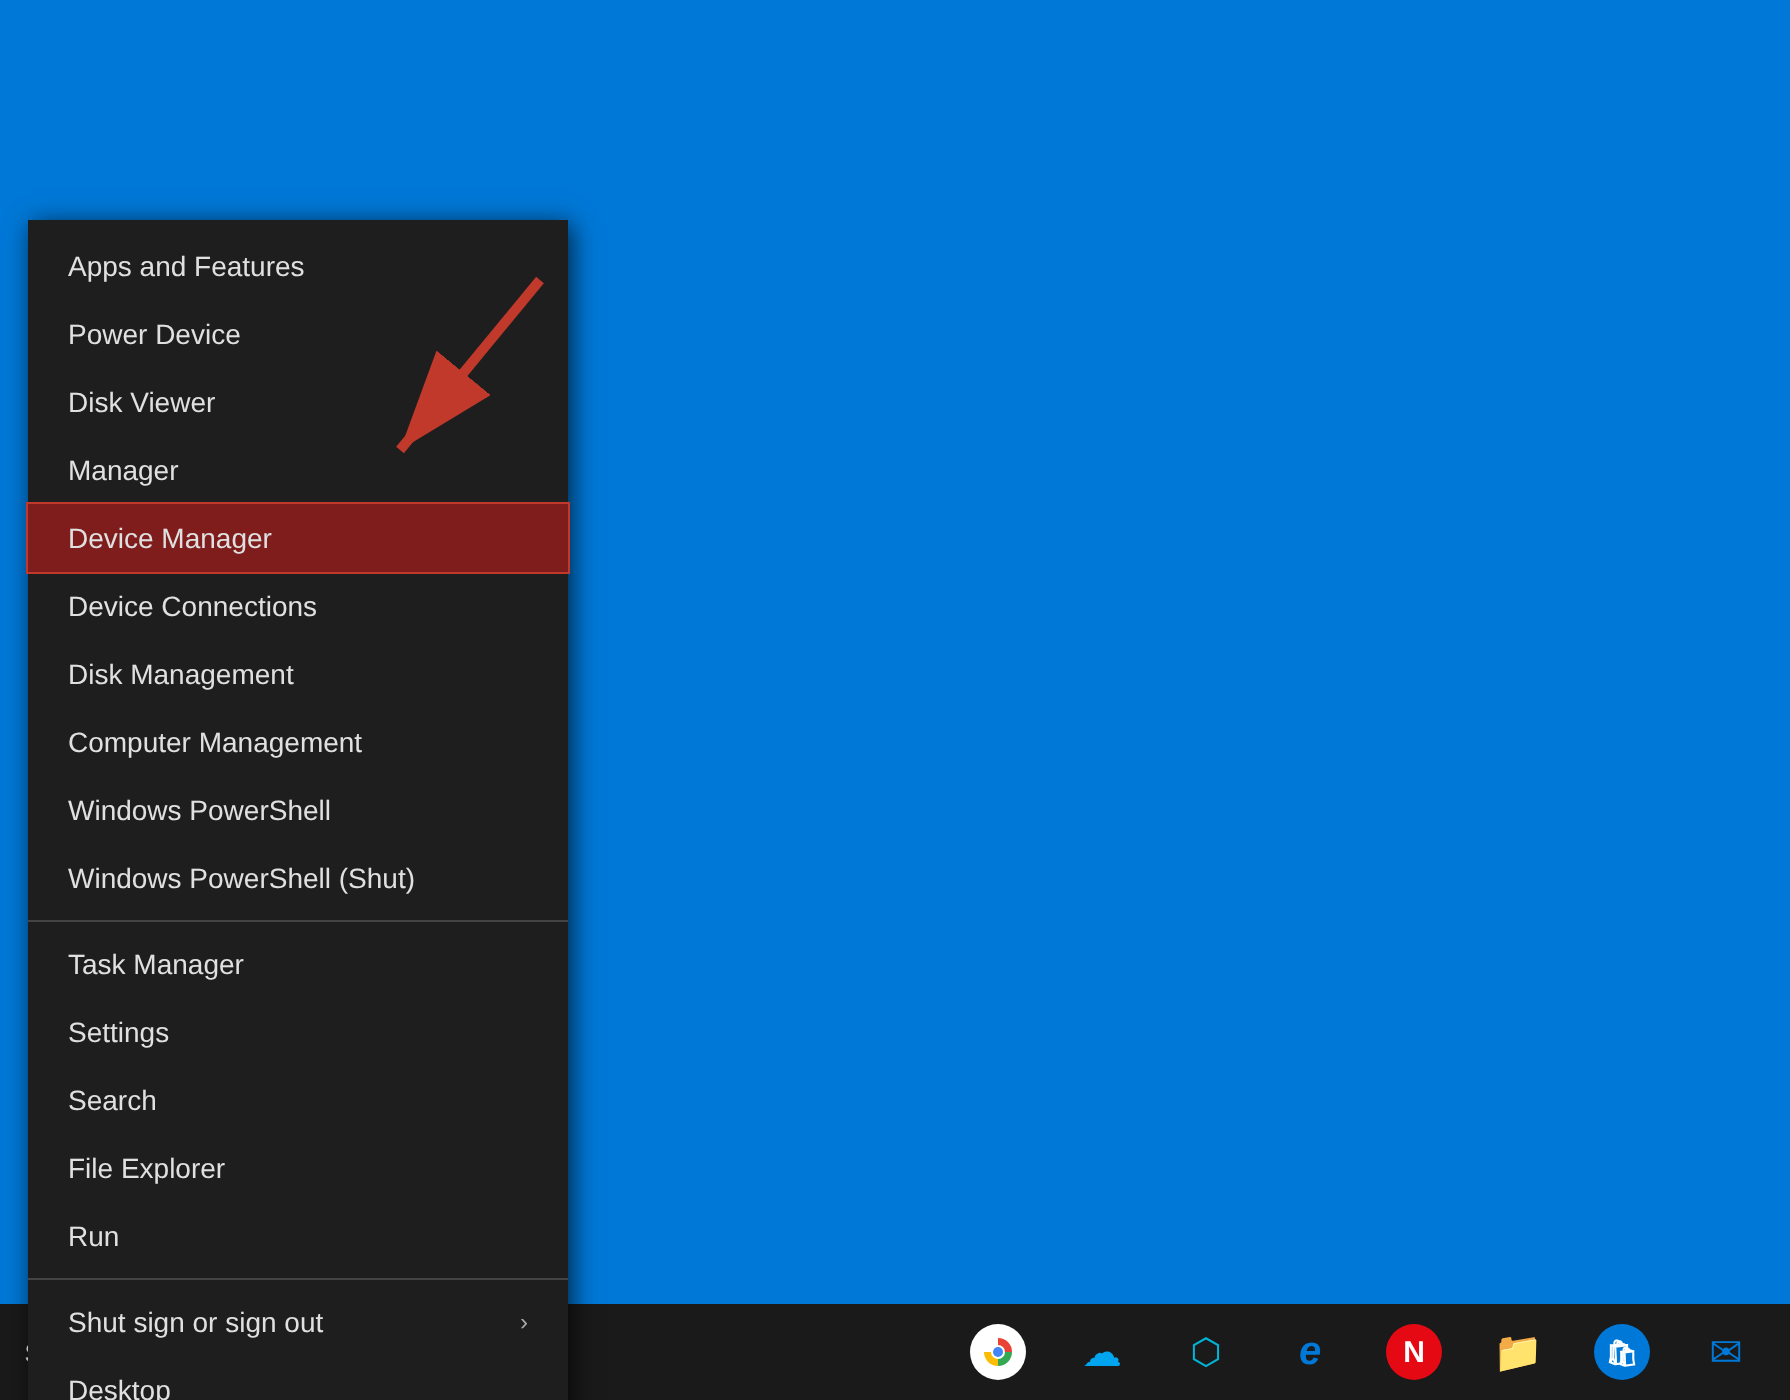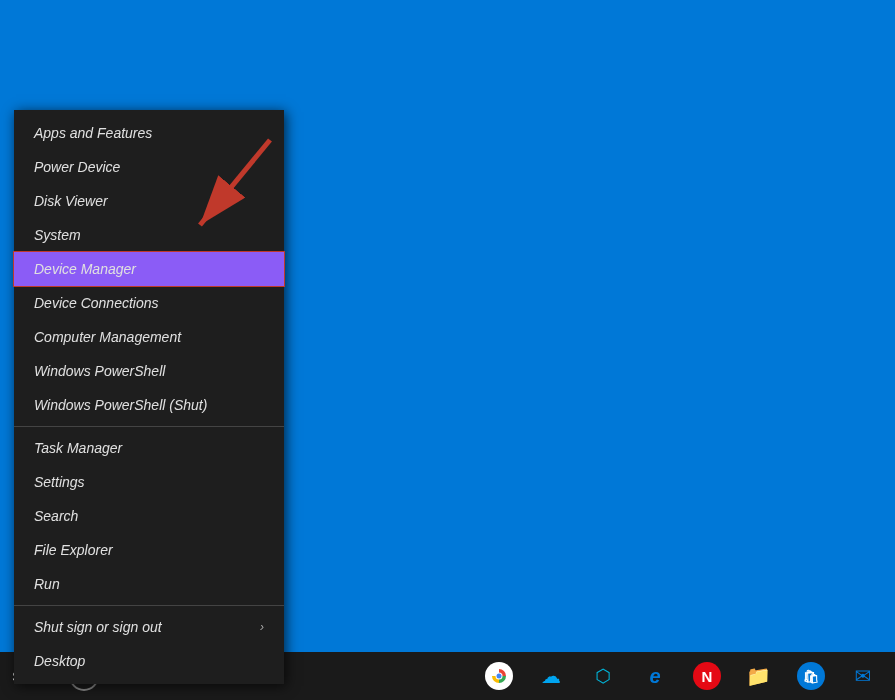--- a/index.html
+++ b/index.html
@@ -76,25 +76,24 @@
 
     .menu-item {
       padding: 9px 20px;
       cursor: pointer;
       white-space: nowrap;
       display: flex;
       align-items: center;
       justify-content: space-between;
       color: #e0e0e0;
       font-size: 14px;
-      font-style: italic;
     }
 
     .menu-item.highlighted {
-      background: #8b5cf6;
+      background: #7f1d1d;
       outline: 1px solid #c0392b;
     }
 
     .menu-divider {
       height: 1px;
       background: #444;
       margin: 4px 0;
     }
 
     .menu-arrow {
@@ -153,27 +152,30 @@
   <div class="menu-item">
         <span>Apps and Features</span>
       </div>
       <div class="menu-item">
         <span>Power Device</span>
       </div>
       <div class="menu-item">
         <span>Disk Viewer</span>
       </div>
       <div class="menu-item">
-        <span>System</span>
+        <span>Manager</span>
       </div>
       <div class="menu-item highlighted">
         <span>Device Manager</span>
       </div>
       <div class="menu-item">
         <span>Device Connections</span>
+      </div>
+      <div class="menu-item">
+        <span>Disk Management</span>
       </div>
       <div class="menu-item">
         <span>Computer Management</span>
       </div>
       <div class="menu-item">
         <span>Windows PowerShell</span>
       </div>
       <div class="menu-item">
         <span>Windows PowerShell (Shut)</span>
       </div>

